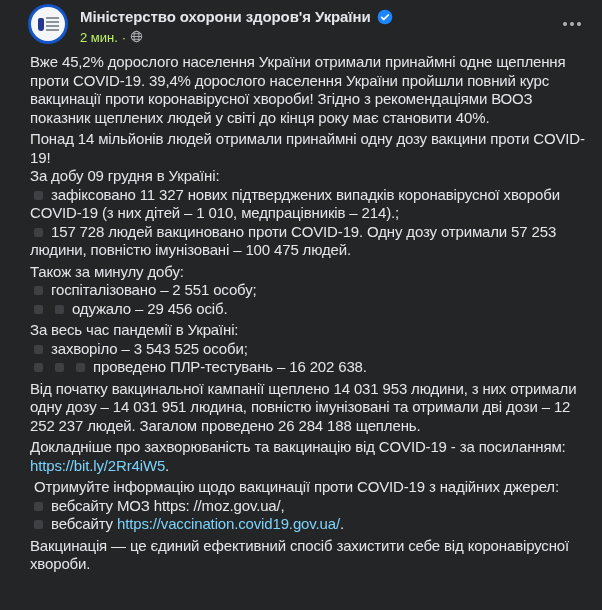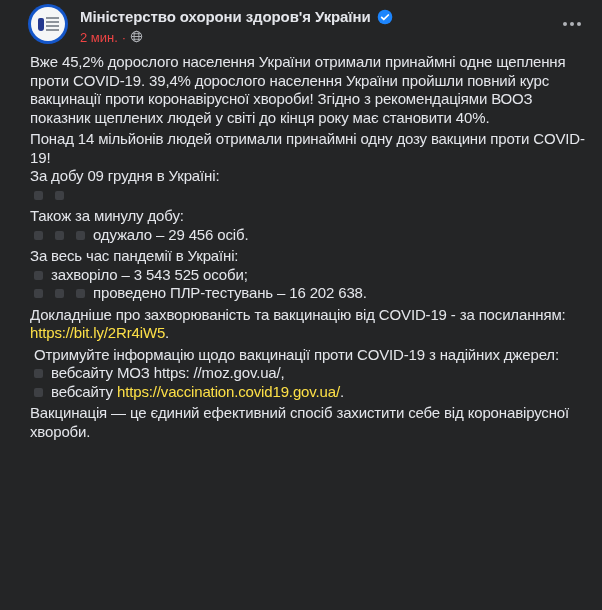--- a/index.html
+++ b/index.html
@@ -33,21 +33,21 @@
   }
   .author {
     font-size: 15px; font-weight: bold; color: #e4e6eb; cursor: pointer;
     letter-spacing: -0.1px; white-space: nowrap;
   }
   .badge { width: 16px; height: 16px; display: inline-block; }
 
   .time-row {
     position: absolute; left: 80px; top: 29px;
     display: flex; align-items: center; gap: 4px;
-    font-size: 13px; color: #ef4444;
+    font-size: 13px; color: #bef264;
   }
   .timestamp { cursor: pointer; }
   .globe { display: inline-block; margin-top: 1px; }
 
   .menu-btn {
     position: absolute; right: 12px; top: 8px;
     width: 36px; height: 32px;
     display: flex; align-items: center; justify-content: center; gap: 3px;
     cursor: pointer; border-radius: 6px;
   }
@@ -61,21 +61,21 @@
     color: #e4e6eb;
     white-space: pre-wrap;
     letter-spacing: -0.15px;
   }
   .para:last-child { margin-bottom: 0; }
   .bullet {
     display: inline-block; width: 9px; height: 9px;
     background: #3e4044; border-radius: 2px;
     margin: 0 8px 0 4px;
   }
-  .link { color: #fde047; text-decoration: none; cursor: pointer; }
+  .link { color: #7dd3fc; text-decoration: none; cursor: pointer; }
 </style>
 </head>
 <body>
 
 <div class="card">
 
   <div class="post-header">
 
     <div class="avatar">
       <div class="avatar-inner">
@@ -118,26 +118,29 @@
         <span></span>
         <span></span>
     </div>
 
   </div>
 
   <div class="post-text">
       <div class="para"><span>Вже 45,2% дорослого населення України отримали принаймні одне щеплення проти COVID-19. 39,4% дорослого населення України пройшли повний курс вакцинації проти коронавірусної хвороби! Згідно з рекомендаціями ВООЗ показник щеплених людей у світі до кінця року має становити 40%.</span></div>
       <div class="para"><span>Понад 14 мільйонів людей отримали принаймні одну дозу вакцини проти COVID-19!
 За добу 09 грудня в Україні:
-</span><span class="bullet"></span><span class="bullet"></span></div>
+</span><span class="bullet"></span><span>зафіксовано 11 327 нових підтверджених випадків коронавірусної хвороби COVID-19 (з них дітей – 1 010, медпрацівників – 214).;
+</span><span class="bullet"></span><span>157 728 людей вакциновано проти COVID-19. Одну дозу отримали 57 253 людини, повністю імунізовані – 100 475 людей.</span></div>
       <div class="para"><span>Також за минулу добу:
-</span><span class="bullet"></span><span class="bullet"></span><span class="bullet"></span><span>одужало – 29 456 осіб.</span></div>
+</span><span class="bullet"></span><span>госпіталізовано – 2 551 особу;
+</span><span class="bullet"></span><span class="bullet"></span><span>одужало – 29 456 осіб.</span></div>
       <div class="para"><span>За весь час пандемії в Україні:
 </span><span class="bullet"></span><span>захворіло – 3 543 525 особи;
 </span><span class="bullet"></span><span class="bullet"></span><span class="bullet"></span><span>проведено ПЛР-тестувань – 16 202 638.</span></div>
+      <div class="para"><span>Від початку вакцинальної кампанії щеплено 14 031 953 людини, з них отримали одну дозу – 14 031 951 людина, повністю імунізовані та отримали дві дози – 12 252 237 людей. Загалом проведено 26 284 188 щеплень.</span></div>
       <div class="para"><span>Докладніше про захворюваність та вакцинацію від COVID-19 - за посиланням:
 </span><a class="link">https://bit.ly/2Rr4iW5</a><span>.</span></div>
       <div class="para"><span> Отримуйте інформацію щодо вакцинації проти COVID-19 з надійних джерел:
 </span><span class="bullet"></span><span>вебсайту МОЗ https: //moz.gov.ua/,
 </span><span class="bullet"></span><span>вебсайту </span><a class="link">https://vaccination.covid19.gov.ua/</a><span>.</span></div>
       <div class="para"><span>Вакцинація — це єдиний ефективний спосіб захистити себе від коронавірусної хвороби.</span></div>
     </div>
 
 </div>
 

